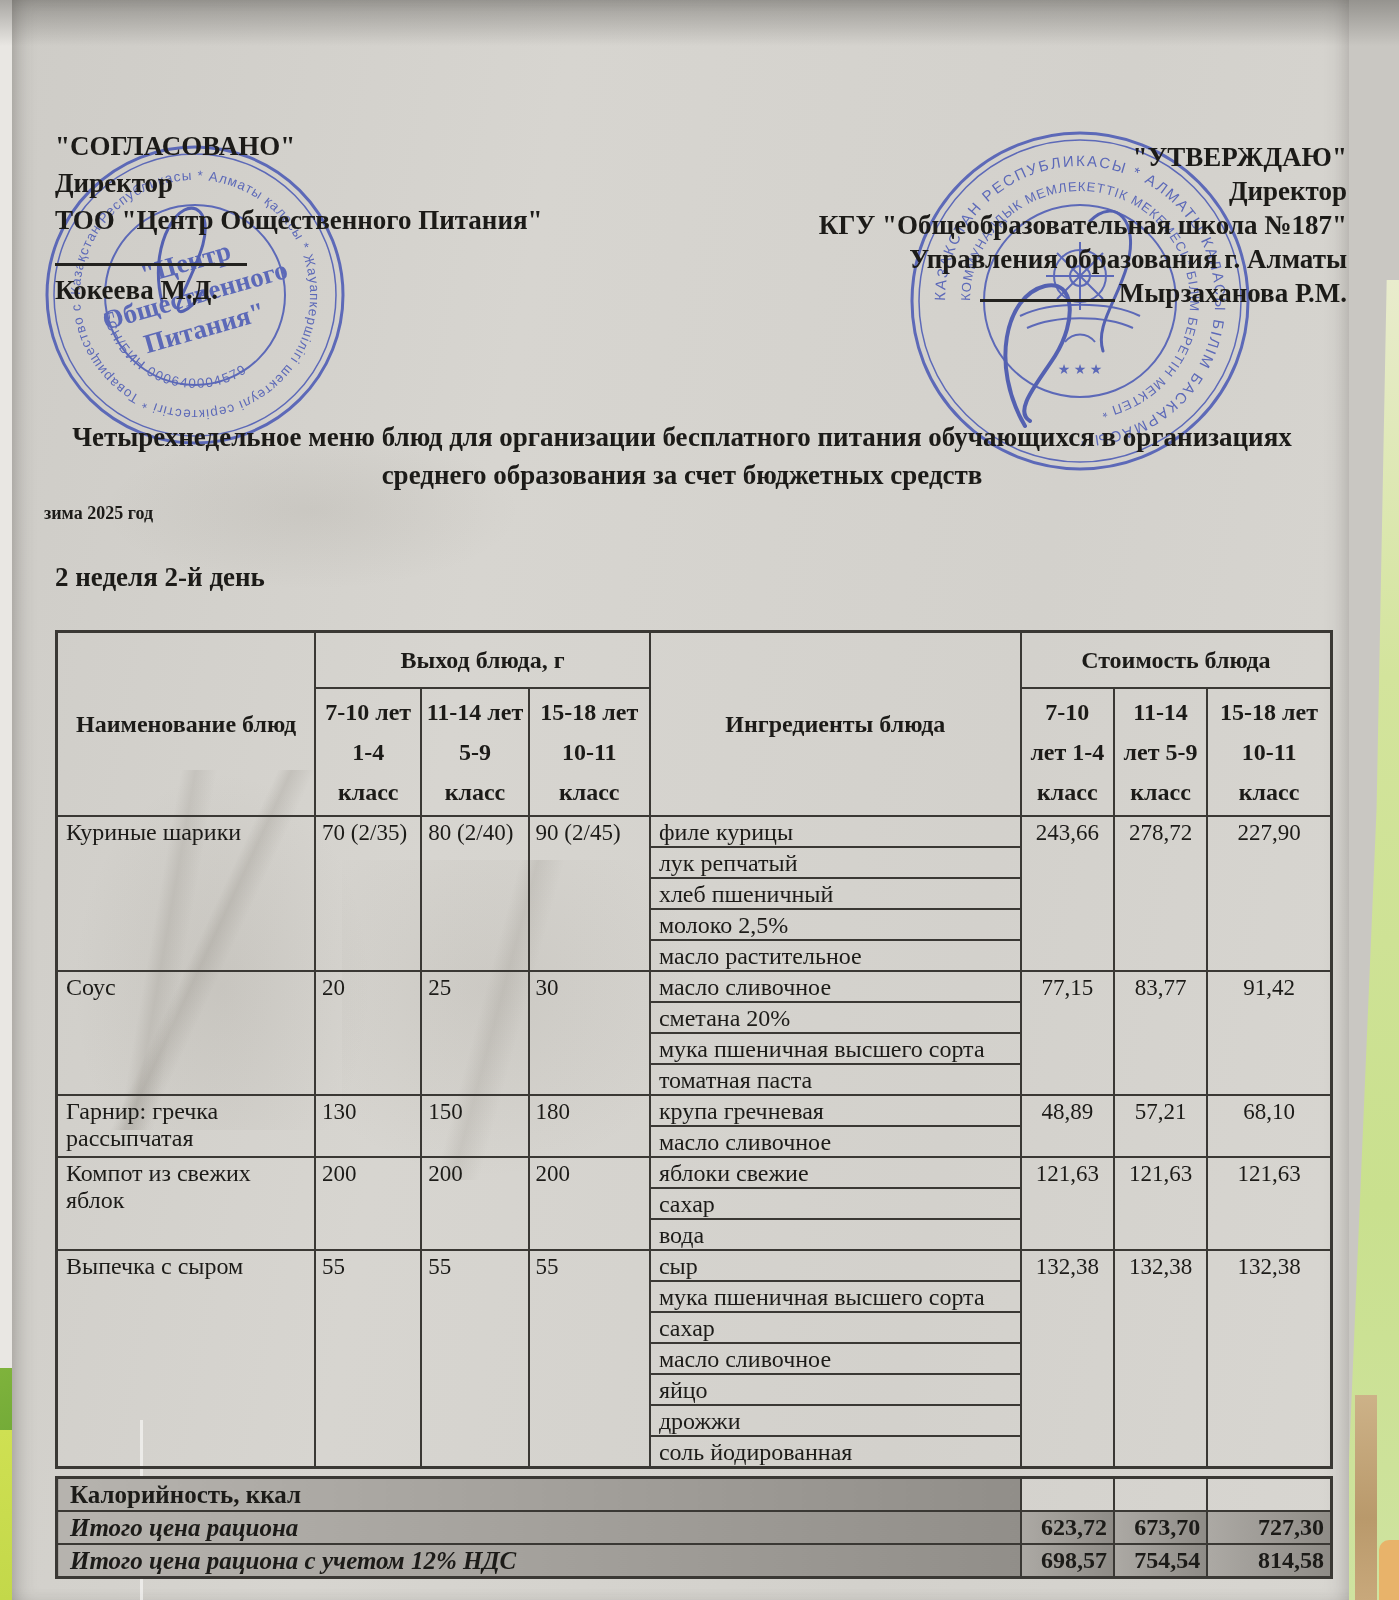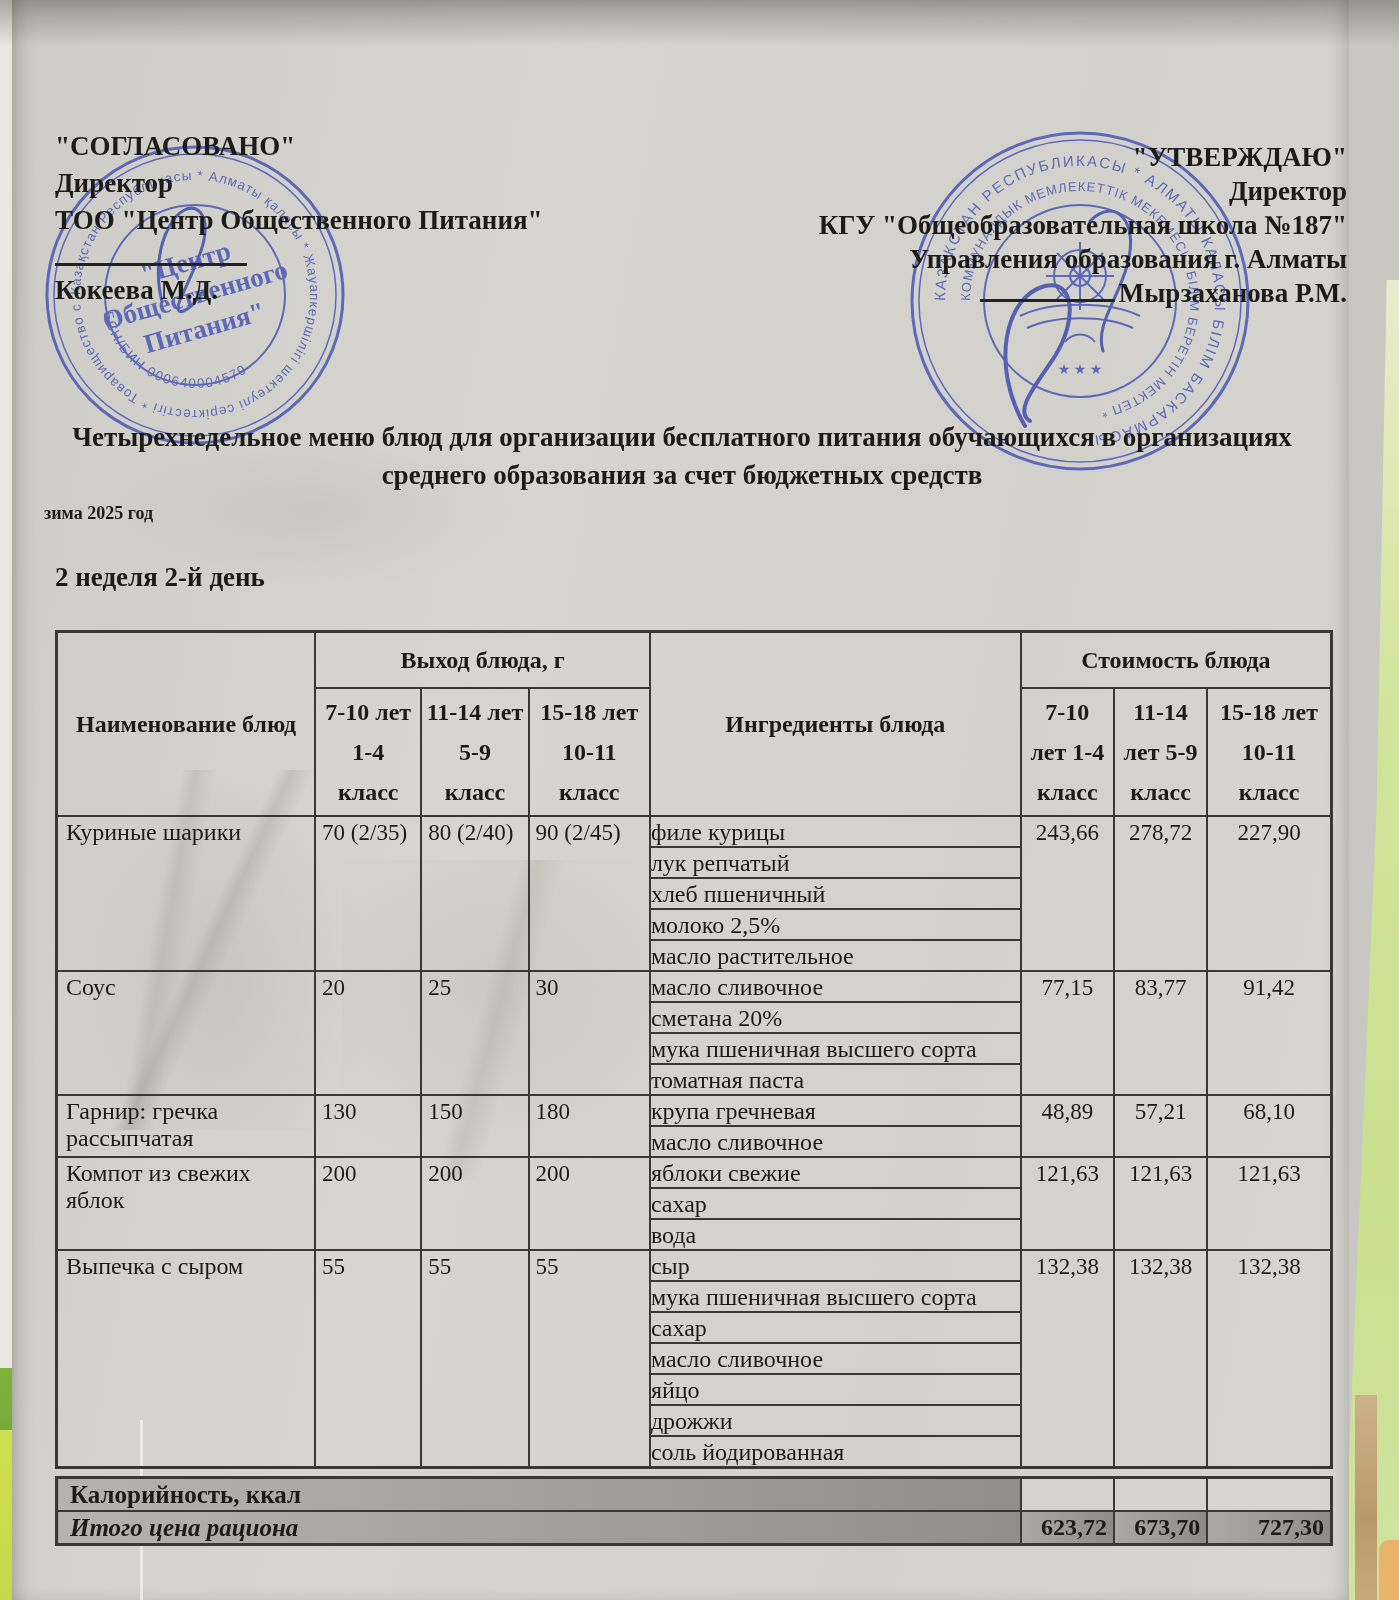--- a/index.html
+++ b/index.html
@@ -70,21 +70,21 @@
   
   .tbl-wrap{position:absolute;left:43px;top:630px;width:1278px;z-index:3;}
   table{border-collapse:collapse;table-layout:fixed;width:1278px;font-size:24px;}
   td,th{border:2px solid #3a3834;padding:1px 6px;overflow:hidden;}
   .menu-table{border:3px solid #3a3834;}
   .menu-table th{font-weight:bold;text-align:center;padding:3px 4px;}
   th.group-head{height:48px;}
   th.age-head{height:100px;font-size:24px;line-height:40px;}
   td.name{vertical-align:top;text-align:left;padding:2px 8px;line-height:27px;}
   td.out{vertical-align:top;text-align:left;white-space:nowrap;font-size:23px;padding-top:3px;}
-  td.ing{height:27px;line-height:26px;padding:1px 0;font-size:24px;}
+  td.ing{height:27px;line-height:26px;padding:1px 8px;font-size:24px;}
   td.cost{vertical-align:top;text-align:center;font-size:23px;padding-top:3px;}
 
   .summary-table{border:3px solid #3a3834;margin-top:7px;}
   .summary-table td{height:29px;}
   td.sum-label{font-weight:bold;font-size:25px;padding-left:12px;
     background:linear-gradient(90deg,#b6b3ae,#918e89);}
   td.sum-label.it{font-style:italic;}
   td.sum-val{font-weight:bold;text-align:right;padding-right:6px;font-size:24px;
     background:linear-gradient(90deg,#aca9a4,#8f8c87);}
   td.sum-val.empty{background:transparent;}
@@ -322,19 +322,25 @@
               <td class="sum-val empty"></td>
               <td class="sum-val empty"></td>
               <td class="sum-val empty"></td>
             </tr>
             <tr>
               <td class="sum-label it">Итого цена рациона</td>
               <td class="sum-val">623,72</td>
               <td class="sum-val">673,70</td>
               <td class="sum-val">727,30</td>
             </tr>
+            <tr>
+              <td class="sum-label it">Итого цена рациона с учетом 12% НДС</td>
+              <td class="sum-val">698,57</td>
+              <td class="sum-val">754,54</td>
+              <td class="sum-val">814,58</td>
+            </tr>
           </tbody>
       </table>
     </div>
   </div>
 
   <div class="top-shade"></div>
 </div>
 
 </body></html>

